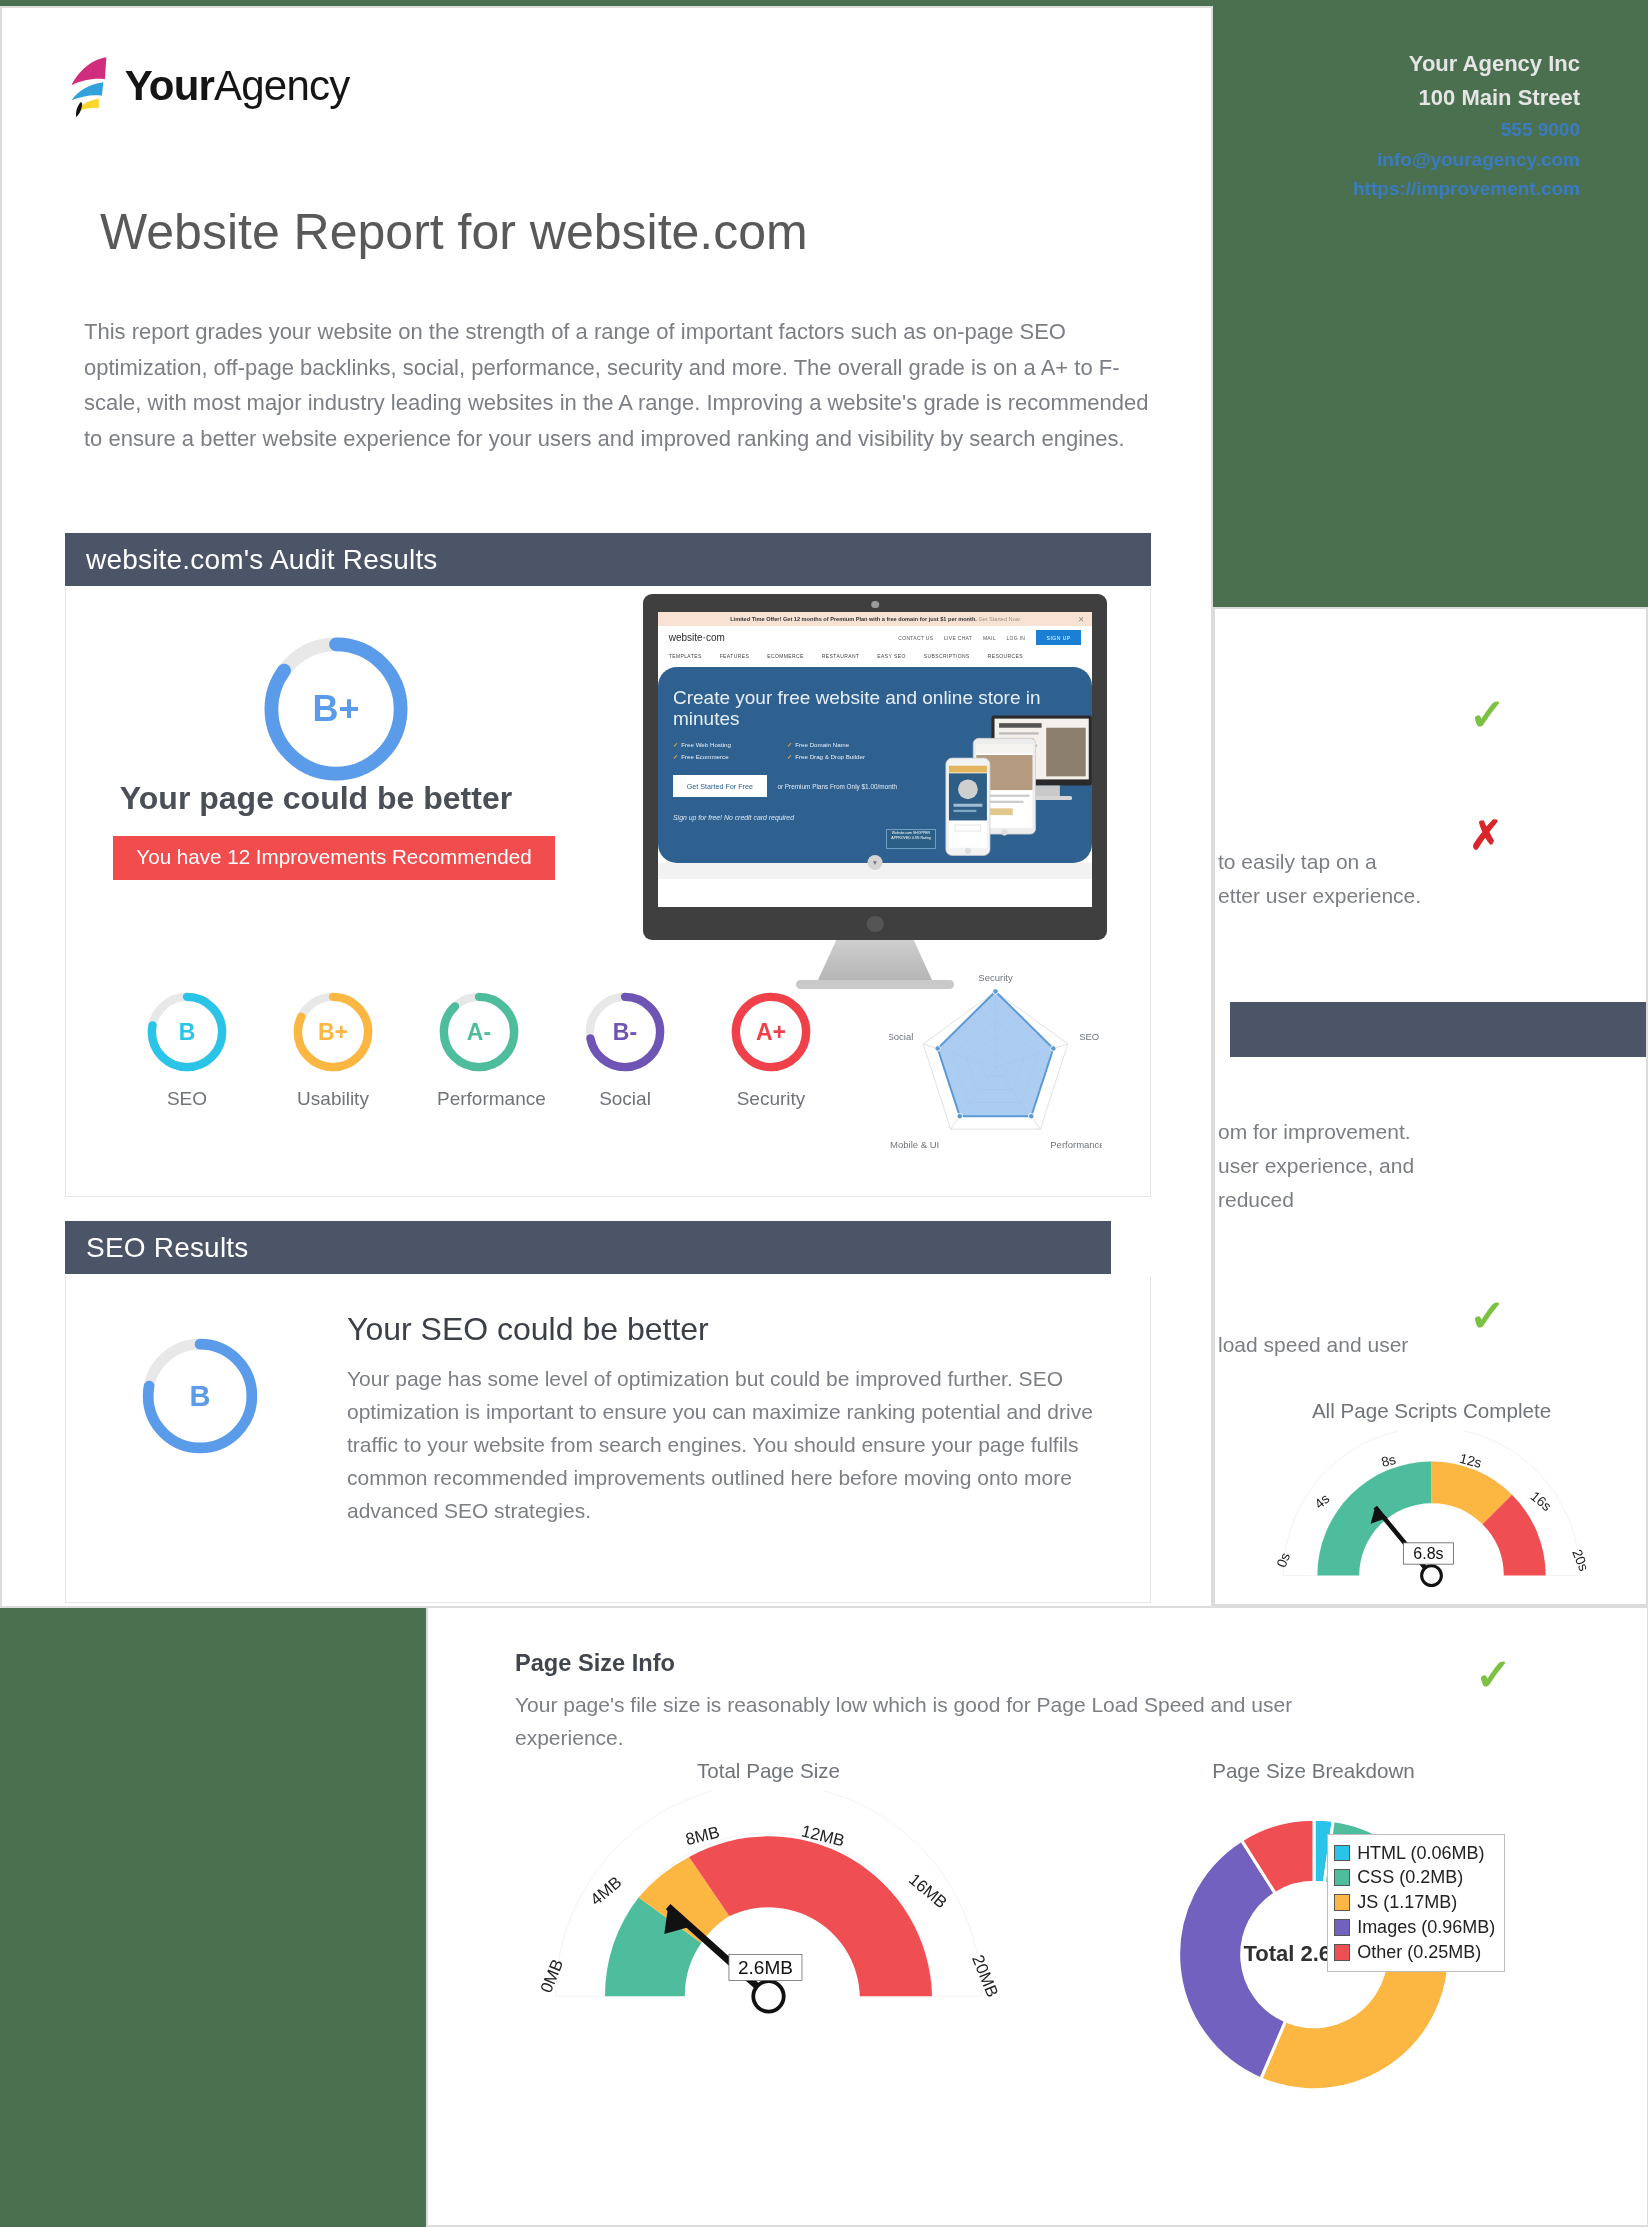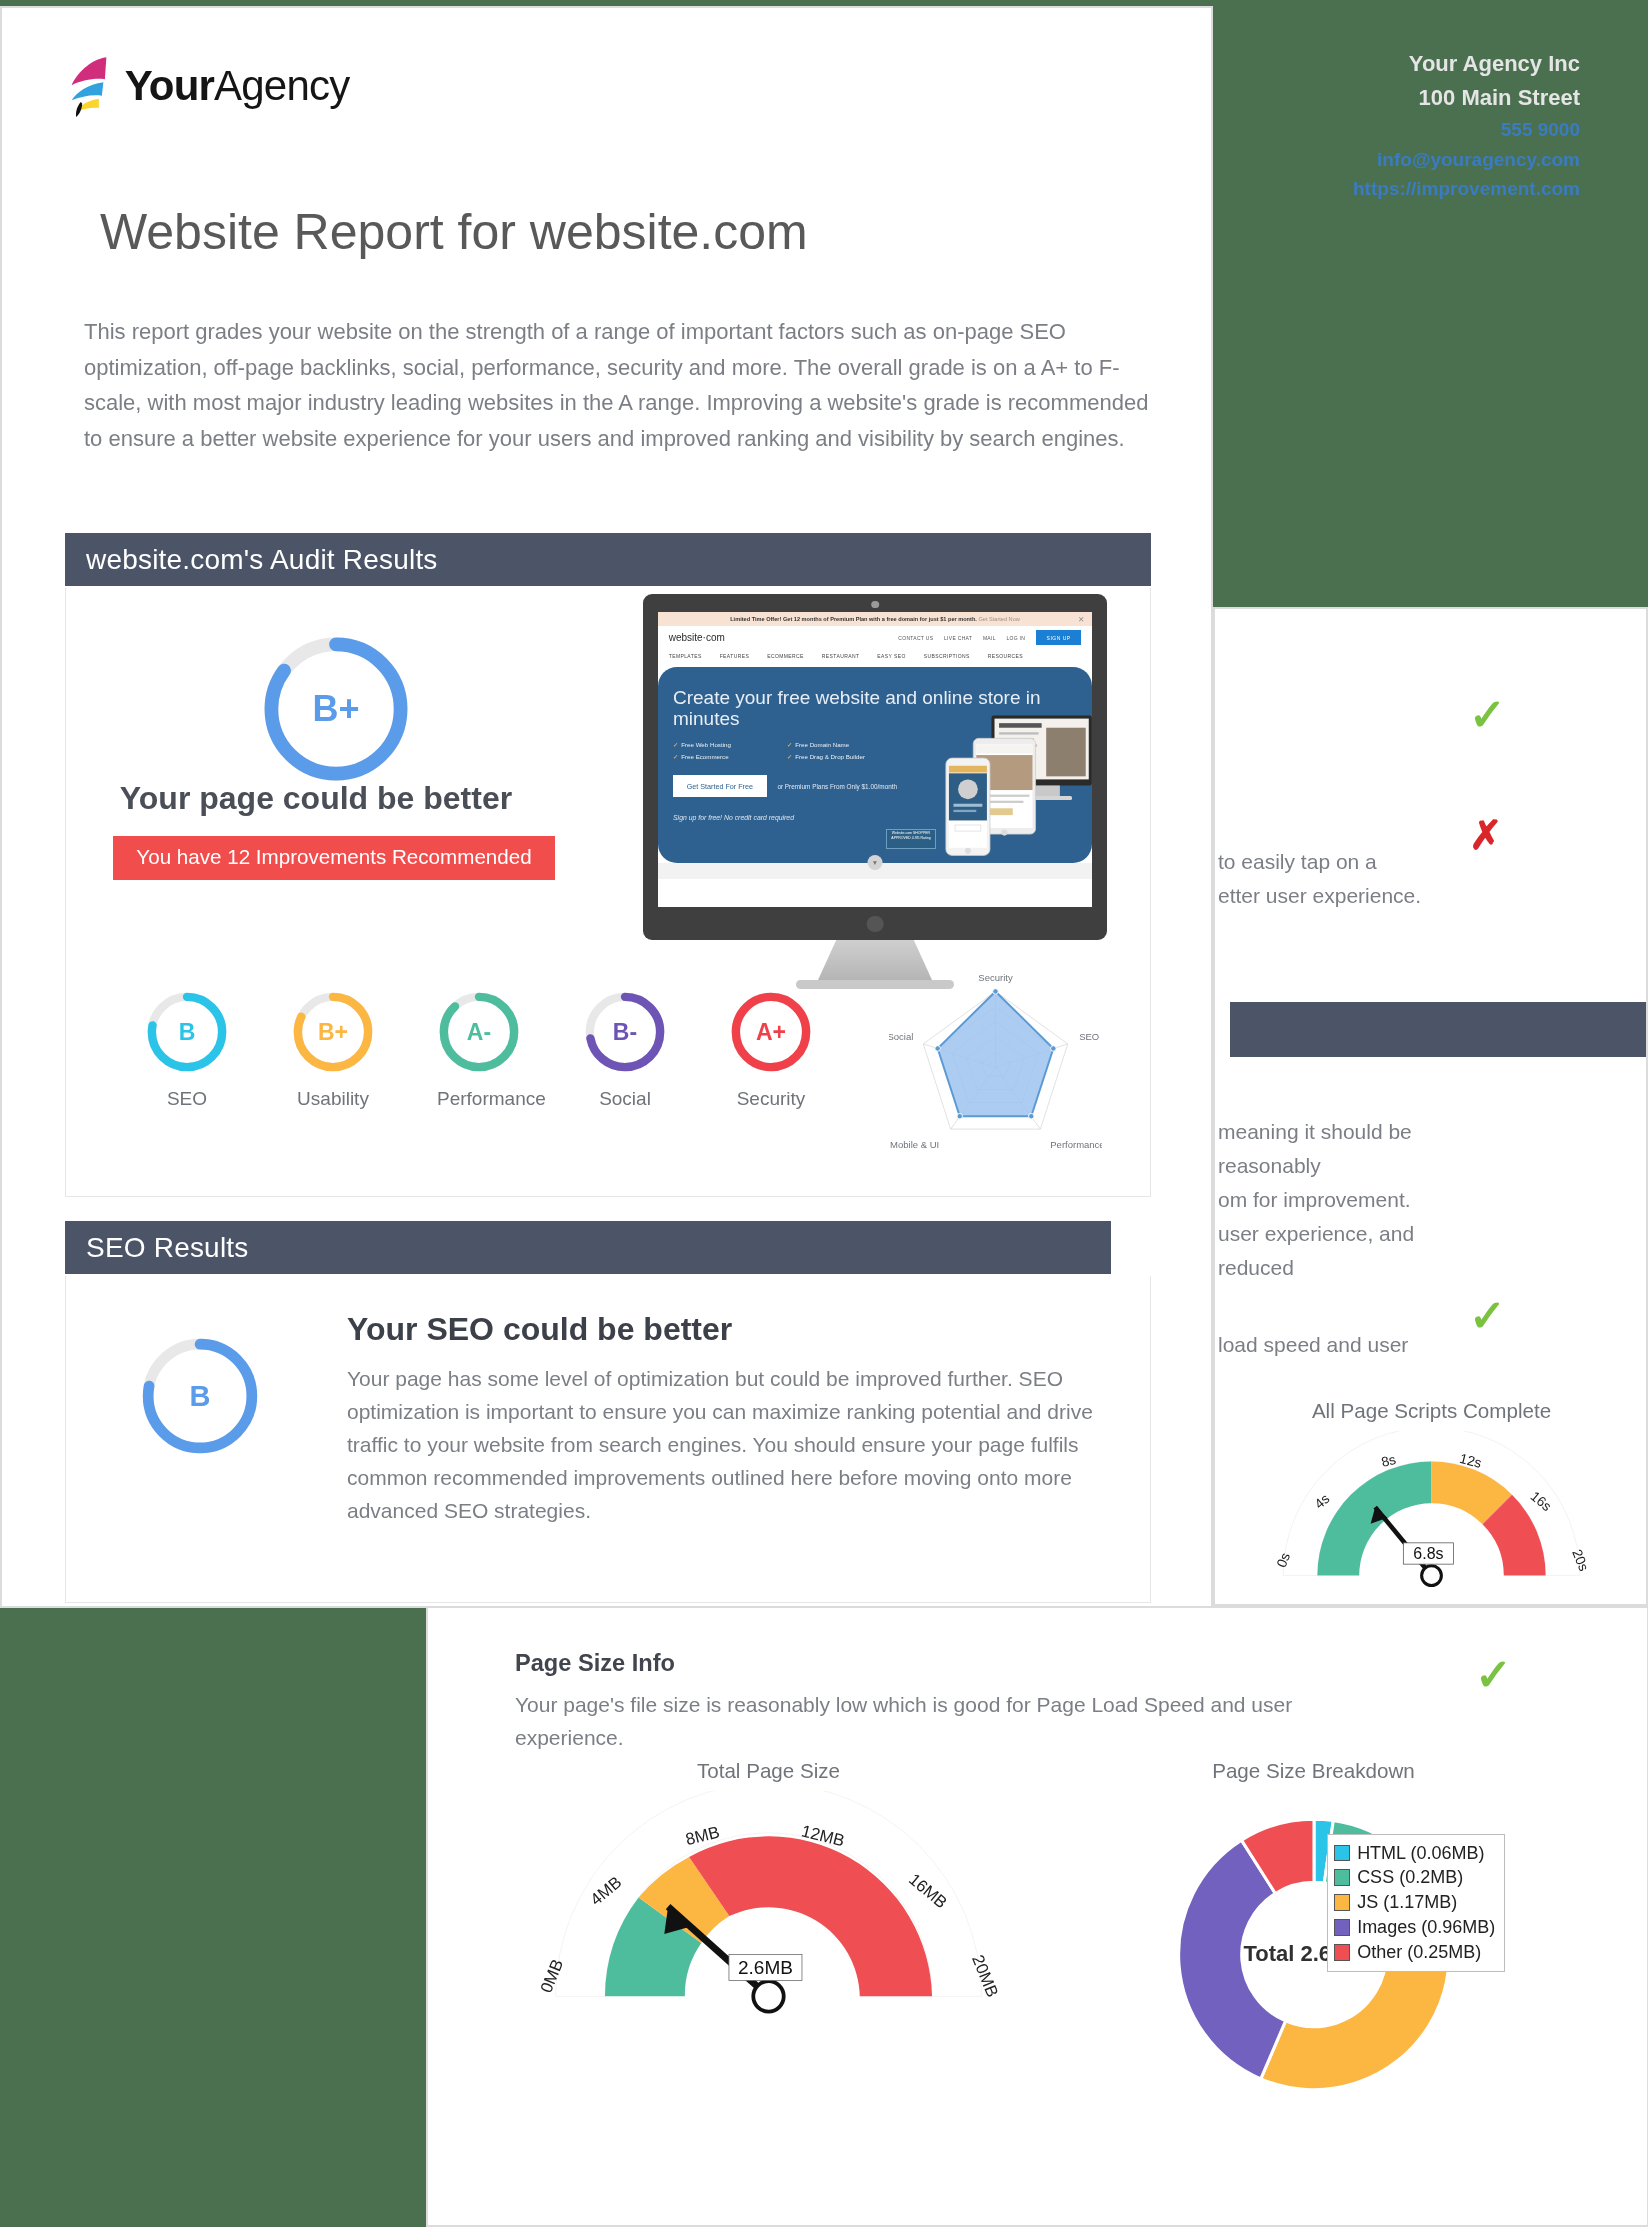--- a/index.html
+++ b/index.html
@@ -115,21 +115,21 @@
   .wm-prem { color:#e2eaf2; font-size:6.4px; }
   .wm-sign { margin-top:16.7px; font-size:6.9px; color:#dbe5ee; font-style:italic; }
   .wm-badge { position:absolute; left:228px; bottom:13.7px; width:50px; height:20px; background:#2b5f86; border:0.8px solid #6f9ec3; color:#fff; font-size:3.5px; text-align:center; padding-top:1.5px; line-height:1.25; }
   .wm-devices { position:absolute; right:0; bottom:0; width:160px; height:152px; }
   .wm-footer { background:#f2f2f2; height:16.7px; position:relative; }
   .wm-chev { position:absolute; left:50%; top:-7.6px; transform:translateX(-50%); width:15px; height:15px; border-radius:50%; background:#d4d4d4; color:#777; font-size:7.6px; text-align:center; line-height:15px; }
 
   
   #seo-grade { position:absolute; left:139px; top:1335px; }
   #seo-grade .g-label { font-size:29px; color:#5a9bea; }
-  #seo-head { position:absolute; left:347px; top:1311px; font-size:32px; font-weight:700; color:#3c4049;text-align:center; }
+  #seo-head { position:absolute; left:347px; top:1311px; font-size:32px; font-weight:400; color:#3c4049;text-align:center; }
   #seo-body { position:absolute; left:347px; top:1363px; width:780px; font-size:21px; line-height:1.57; color:#7b7f85; }
 
   
   #mid-check1 { position:absolute; left:1469px; top:693px; }
   #mid-cross  { position:absolute; left:1469px; top:815px; }
   #mid-text1 { position:absolute; left:1218px; top:845px; width:244px; font-size:21px; line-height:1.6; color:#7b7f85; }
   #mid-text2 { position:absolute; left:1218px; top:1115px; width:259px; font-size:21px; line-height:1.62; color:#7b7f85; }
   #mid-check2 { position:absolute; left:1469px; top:1294px; }
   #mid-text3 { position:absolute; left:1218px; top:1328px; width:251px; font-size:21px; line-height:1.6; color:#7b7f85; }
   #gauge-scripts { position:absolute; left:1241px; top:1399px; width:381px; }
@@ -390,21 +390,20 @@
 <div id="mid-check1"><span class="check-glyph">✓</span></div>
 <div id="mid-cross"><span class="cross-glyph">✗</span></div>
 <div id="mid-text1">
   <div>to easily tap on a</div>
   <div>etter user experience.</div>
 </div>
 
 <div class="section-bar" id="bar-mid">&nbsp;</div>
 
 <div id="mid-text2">
-  <div>meaning it should be reasonably</div>
   <div>om for improvement.</div>
   <div>user experience, and reduced</div>
 </div>
 
 <div id="mid-check2"><span class="check-glyph">✓</span></div>
 <div id="mid-text3">
   <div>load speed and user</div>
 </div>
 
 <div id="gauge-scripts">

